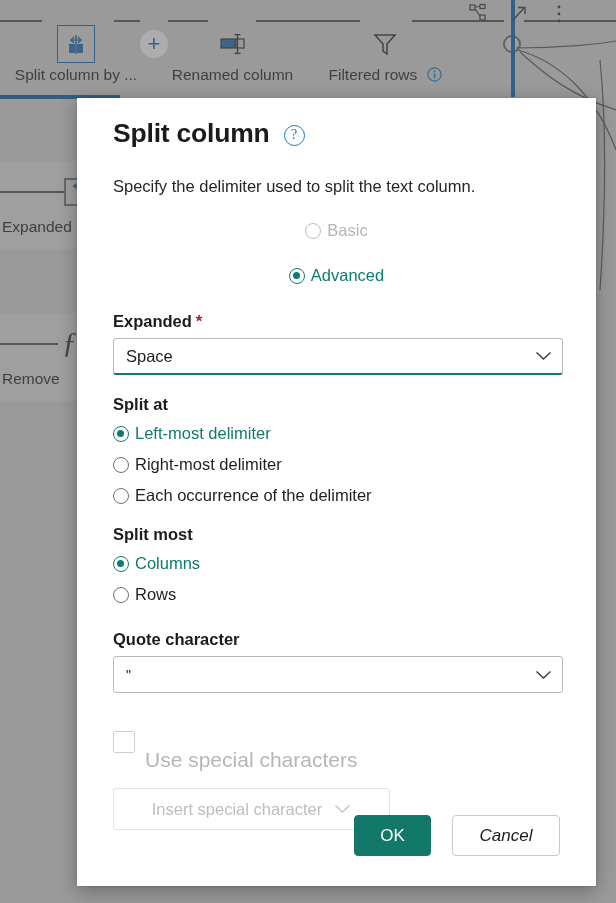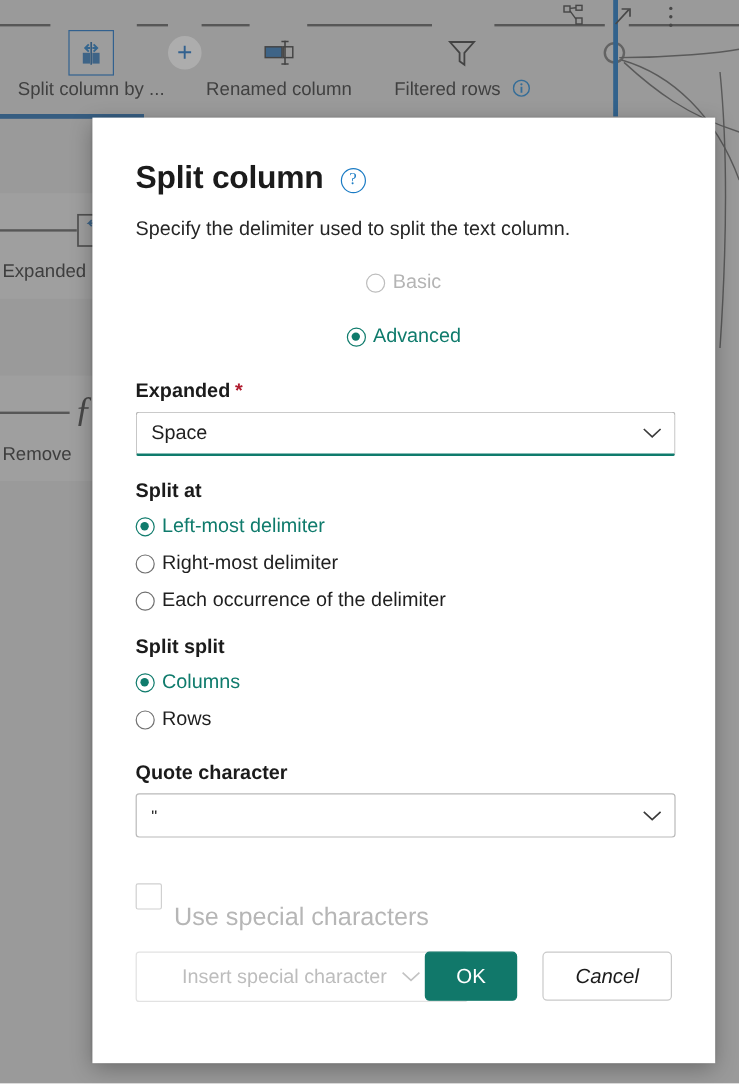--- a/index.html
+++ b/index.html
@@ -87,35 +87,35 @@
   
   .dialog {
     position: absolute;
     left: 77px; top: 98px; width: 519px; height: 788px;
     background: #ffffff;
     box-shadow: 0 5px 18px rgba(0,0,0,0.30), 0 0 2px rgba(0,0,0,0.18);
     padding: 0 36px;
   }
   .dlg-title-row {
     display: flex; align-items: center; gap: 14px;
-    padding-top: 35px;
+    padding-top: 20px;
   }
   .dlg-title {
     font-size: 26.5px; font-weight: bold; color: #1b1b1b;
     letter-spacing: -0.2px;
   }
   .help-icon {
     width: 21px; height: 21px; border-radius: 50%;
     border: 1.6px solid #1a7bc4; color: #1a7bc4;
     font-size: 14px; line-height: 17.5px; text-align: center;
     font-family: "Liberation Serif", serif; margin-top: 4px;
     cursor: pointer;
   }
   .dlg-sub {
-    margin-top: 18px; font-size: 16.5px; color: #262626;
+    margin-top: 28px; font-size: 16.5px; color: #262626;
   }
 
   
   .mode-row { margin-top: 25px; display: flex; align-items: center; gap: 26px; flex-direction: column; }
   .radio {
     display: flex; align-items: center; gap: 6px; cursor: pointer;
     font-size: 16.5px;
   }
   .rdot {
     width: 16px; height: 16px; border-radius: 50%;
@@ -168,21 +168,21 @@
   .chk-lbl { font-size: 21px; color: #b6b6b6; margin-top: 37px; }
 
   .insert-btn {
     margin-top: 16px; height: 42px; width: 277px;
     border: 1px solid #e2e2e2; border-radius: 3px; background: #fff;
     display: flex; align-items: center; justify-content: center; gap: 12px;
     font-size: 16.5px; color: #bdbdbd;
   }
 
   .dlg-actions {
-    position: absolute; right: 36px; bottom: 52px;
+    position: absolute; right: 36px; bottom: 30px;
     display: flex; gap: 21px; align-items: flex-end;
   }
   .btn {
     height: 41px; border-radius: 4px; font-size: 17px;
     display: flex; align-items: center; justify-content: center;
     cursor: pointer; font-family: "Liberation Sans", sans-serif;
   }
   .btn-ok {
     width: 77px; background: #11786a; color: #ffffff; border: 1px solid #11786a;
   }
@@ -358,21 +358,21 @@
     <div class="radio">
       <span class="rdot"></span>
       <span class="rlbl">Right-most delimiter</span>
     </div>
     <div class="radio">
       <span class="rdot"></span>
       <span class="rlbl">Each occurrence of the delimiter</span>
     </div>
   </div>
 
-  <div class="fld-label group-label">Split split</div>
+  <div class="fld-label group-label">Split most</div>
   <div class="radio-list">
     <div class="radio">
       <span class="rdot on"></span>
       <span class="rlbl sel">Columns</span>
     </div>
     <div class="radio">
       <span class="rdot"></span>
       <span class="rlbl">Rows</span>
     </div>
   </div>

